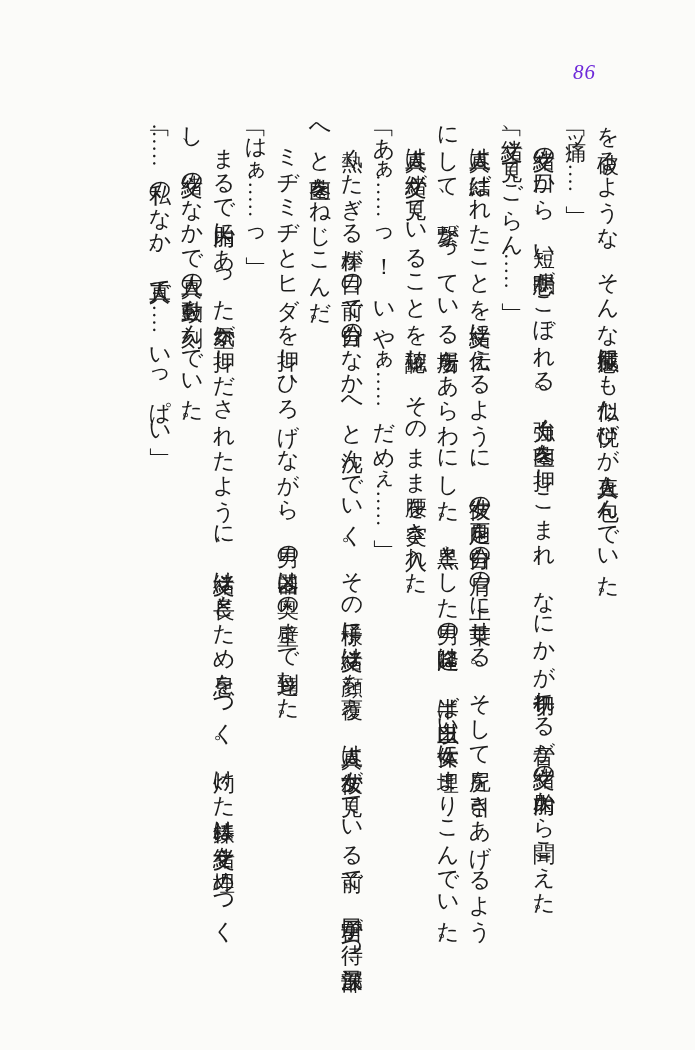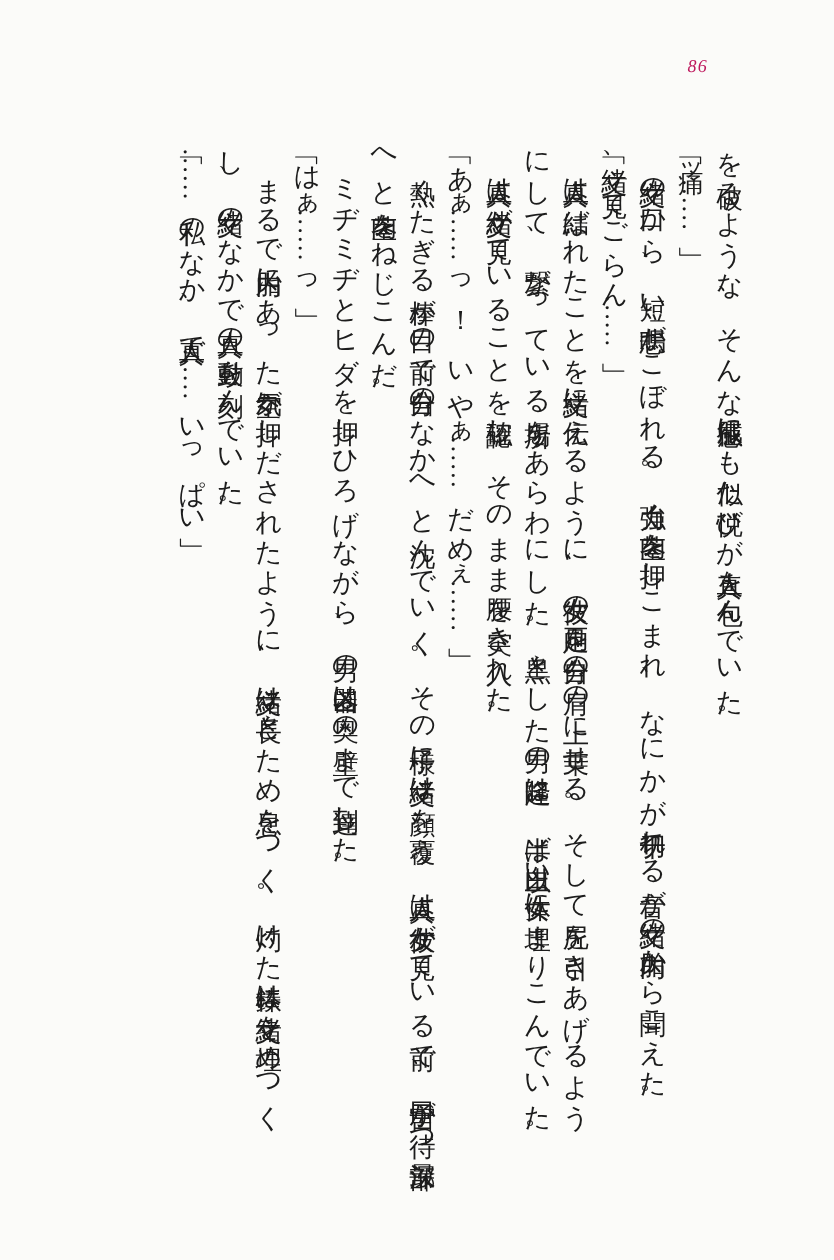--- a/index.html
+++ b/index.html
@@ -13,27 +13,27 @@
     overflow: hidden;
     background: #fbfbf9;
     font-family: "Liberation Serif", serif;
   }
   .book-page {
     position: absolute;
     inset: 0;
   }
   .page-number {
     position: absolute;
-    top: 48px;
+    top: 60px;
     left: 573px;
     font-family: "Liberation Serif", serif;
     font-style: italic;
-    font-size: 15px;
+    font-size: 21px;
     letter-spacing: 1px;
-    color: #be185d;
+    color: #6d28d9;
   }
   .text-block {
     position: absolute;
     top: 111px;
     right: 71px;
     height: 844px;
     writing-mode: vertical-rl;
     text-orientation: mixed;
     font-family: "Liberation Serif", serif;
     font-size: 22px;

